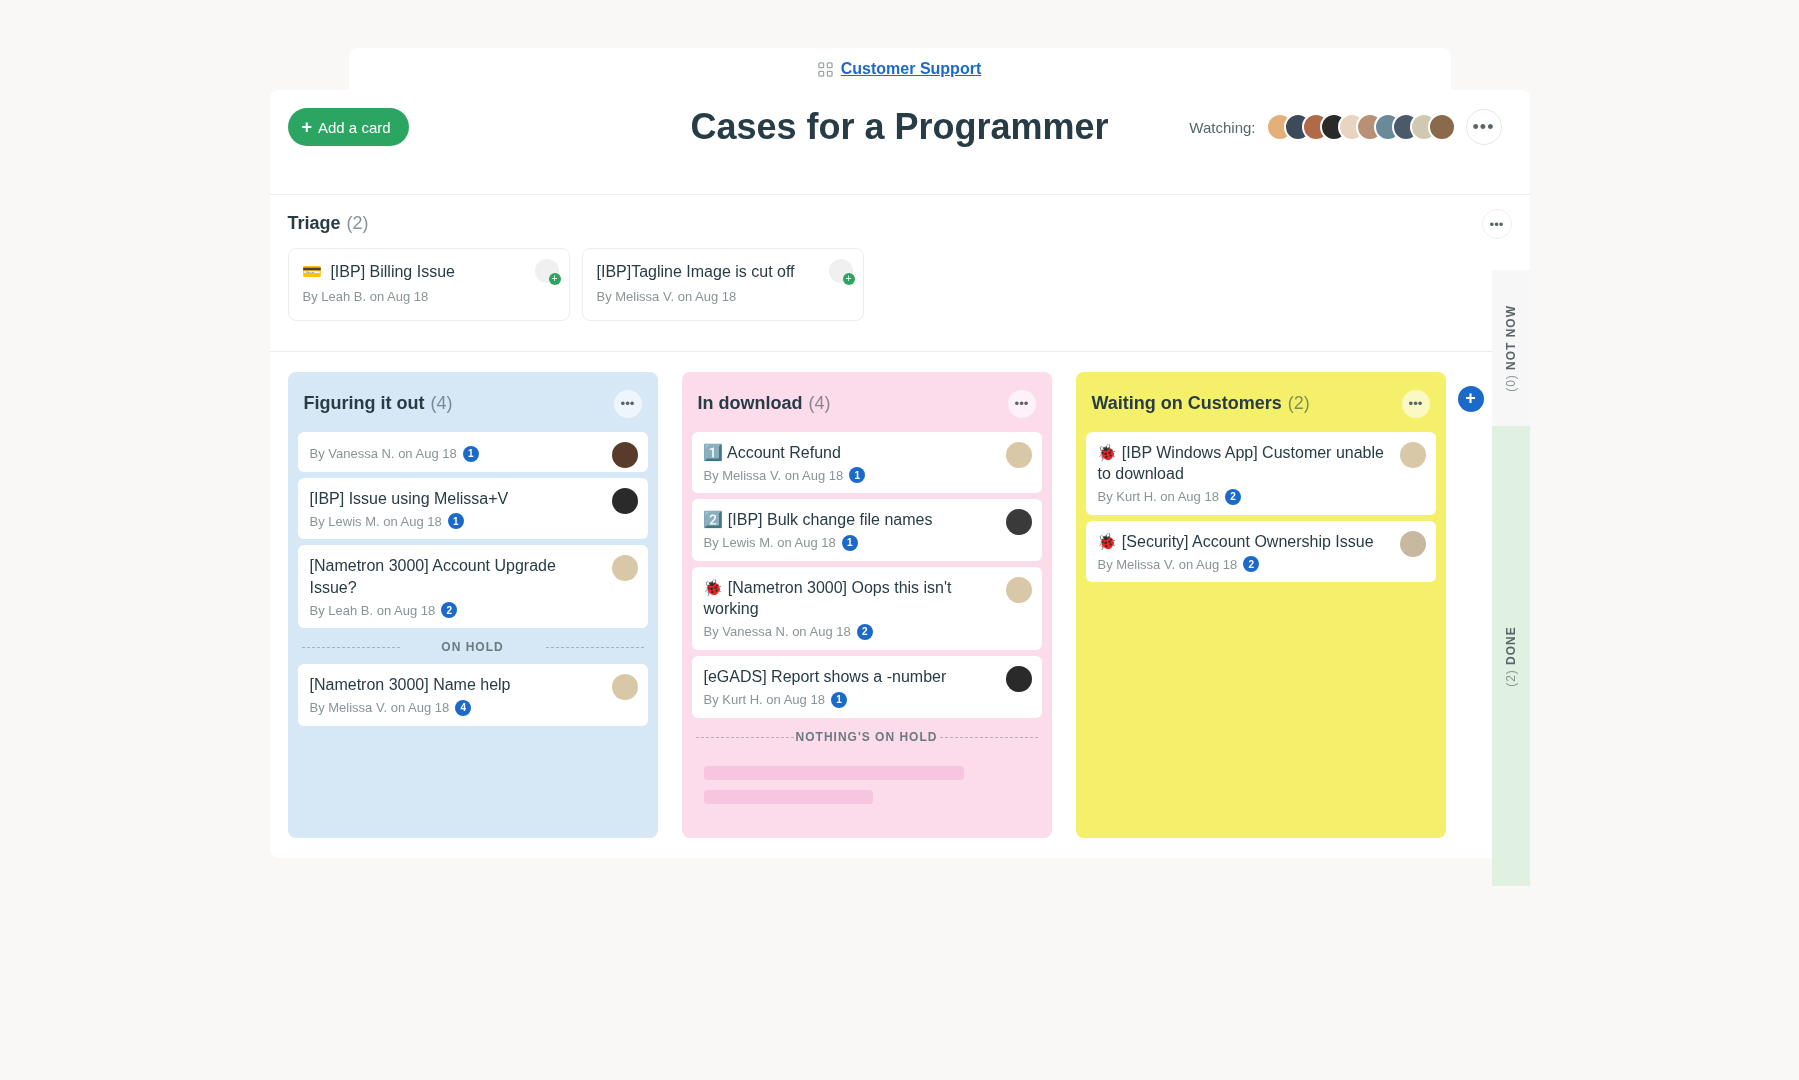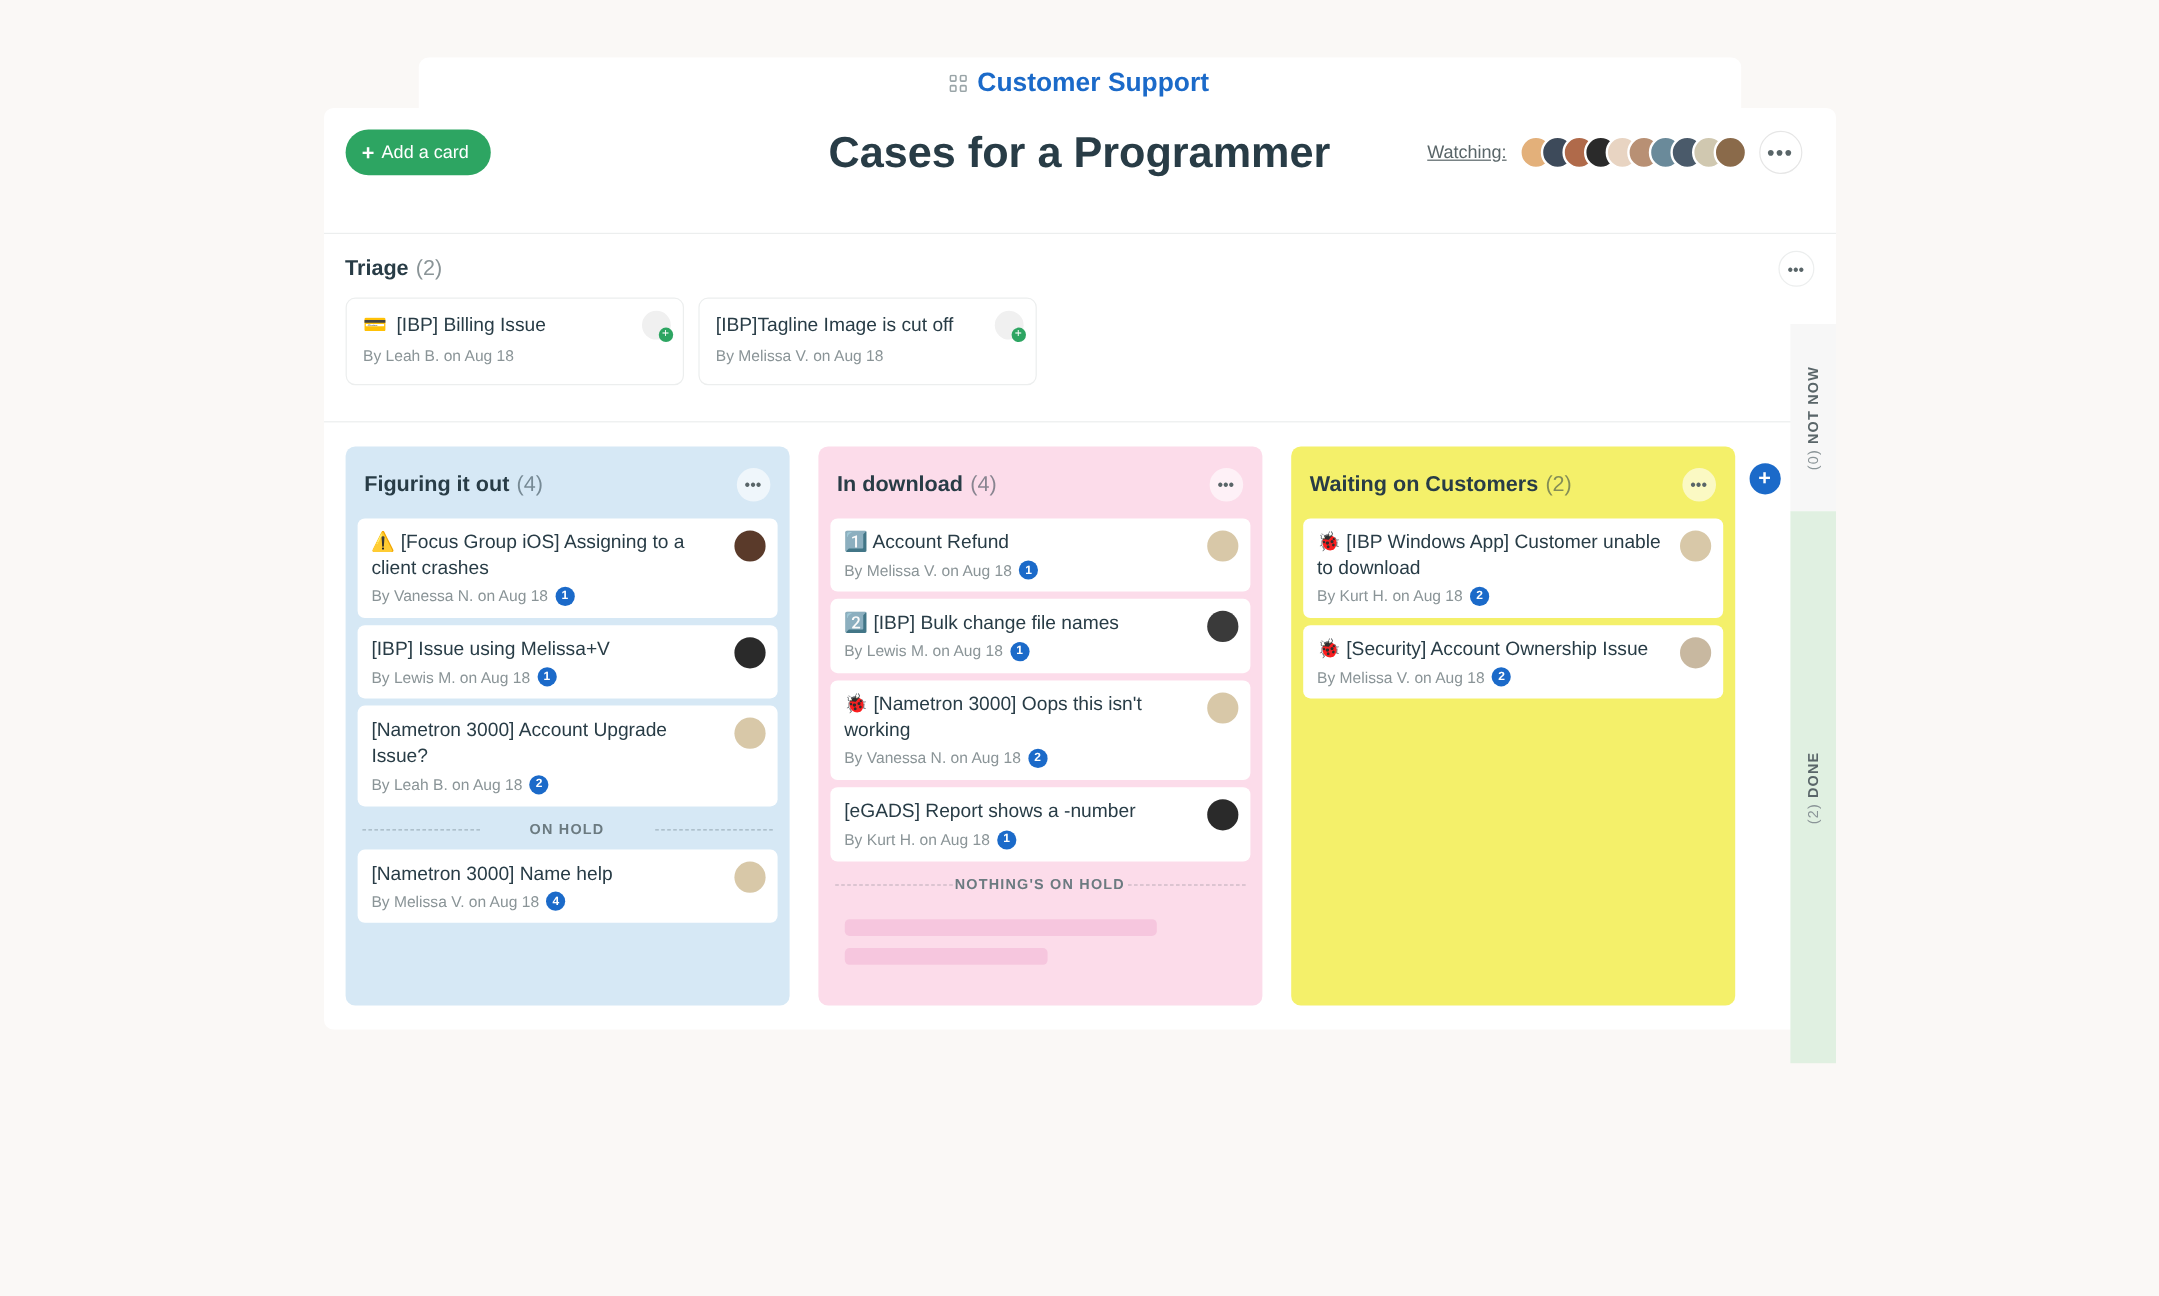--- a/index.html
+++ b/index.html
@@ -26,21 +26,22 @@
   justify-content: center;
   gap: 8px;
 }
 .breadcrumb-icon {
   width: 15px; height: 15px;
   display: inline-flex;
 }
 .breadcrumb-link {
   color: #1b6ac9;
   font-weight: 700;
-  font-size: 22px;
+  text-decoration: underline;
+  font-size: 16px;
 }
 .board {
   background: #fff;
   border-radius: 8px;
   margin: 0 auto;
   width: 1260px;
   position: relative;
 }
 .board-header {
   display: flex;
@@ -69,21 +70,21 @@
   font-size: 36px;
   font-weight: 800;
   color: #283c46;
 }
 .watchers {
   margin-left: auto;
   display: flex;
   align-items: center;
   gap: 10px;
 }
-.watchers-label { color: #596568; font-size: 15px; text-decoration: underline; }
+.watchers-label { color: #596568; font-size: 15px; }
 .avatar-stack { display: flex; }
 .avatar-stack .av {
   width: 28px; height: 28px;
   border-radius: 50%;
   border: 2px solid #fff;
   margin-left: -10px;
   display: inline-block;
 }
 .avatar-stack .av:first-child { margin-left: 0; }
 .more-btn {
@@ -406,23 +407,20 @@
           <div class="column col-blue">
     <div class="column-head">
       <div class="column-title">
         <span>Figuring it out</span>
                 <span class="count">(4)</span>
       </div>
       <button class="col-more">•••</button>
     </div>
 
     <div class="board-card">
-      <div class="title">
-        <span class="emoji">⚠️</span> [Focus Group iOS] Assigning to a client crashes
-      </div>
       <div class="meta">
         <span>By Vanessa N. on Aug 18</span>
         <span class="badge-count">1</span>
       </div>
       <span class="card-av" style="background:#5a3a2a"></span>
     </div>
 
     <div class="board-card">
       <div class="title">
         [IBP] Issue using Melissa+V

